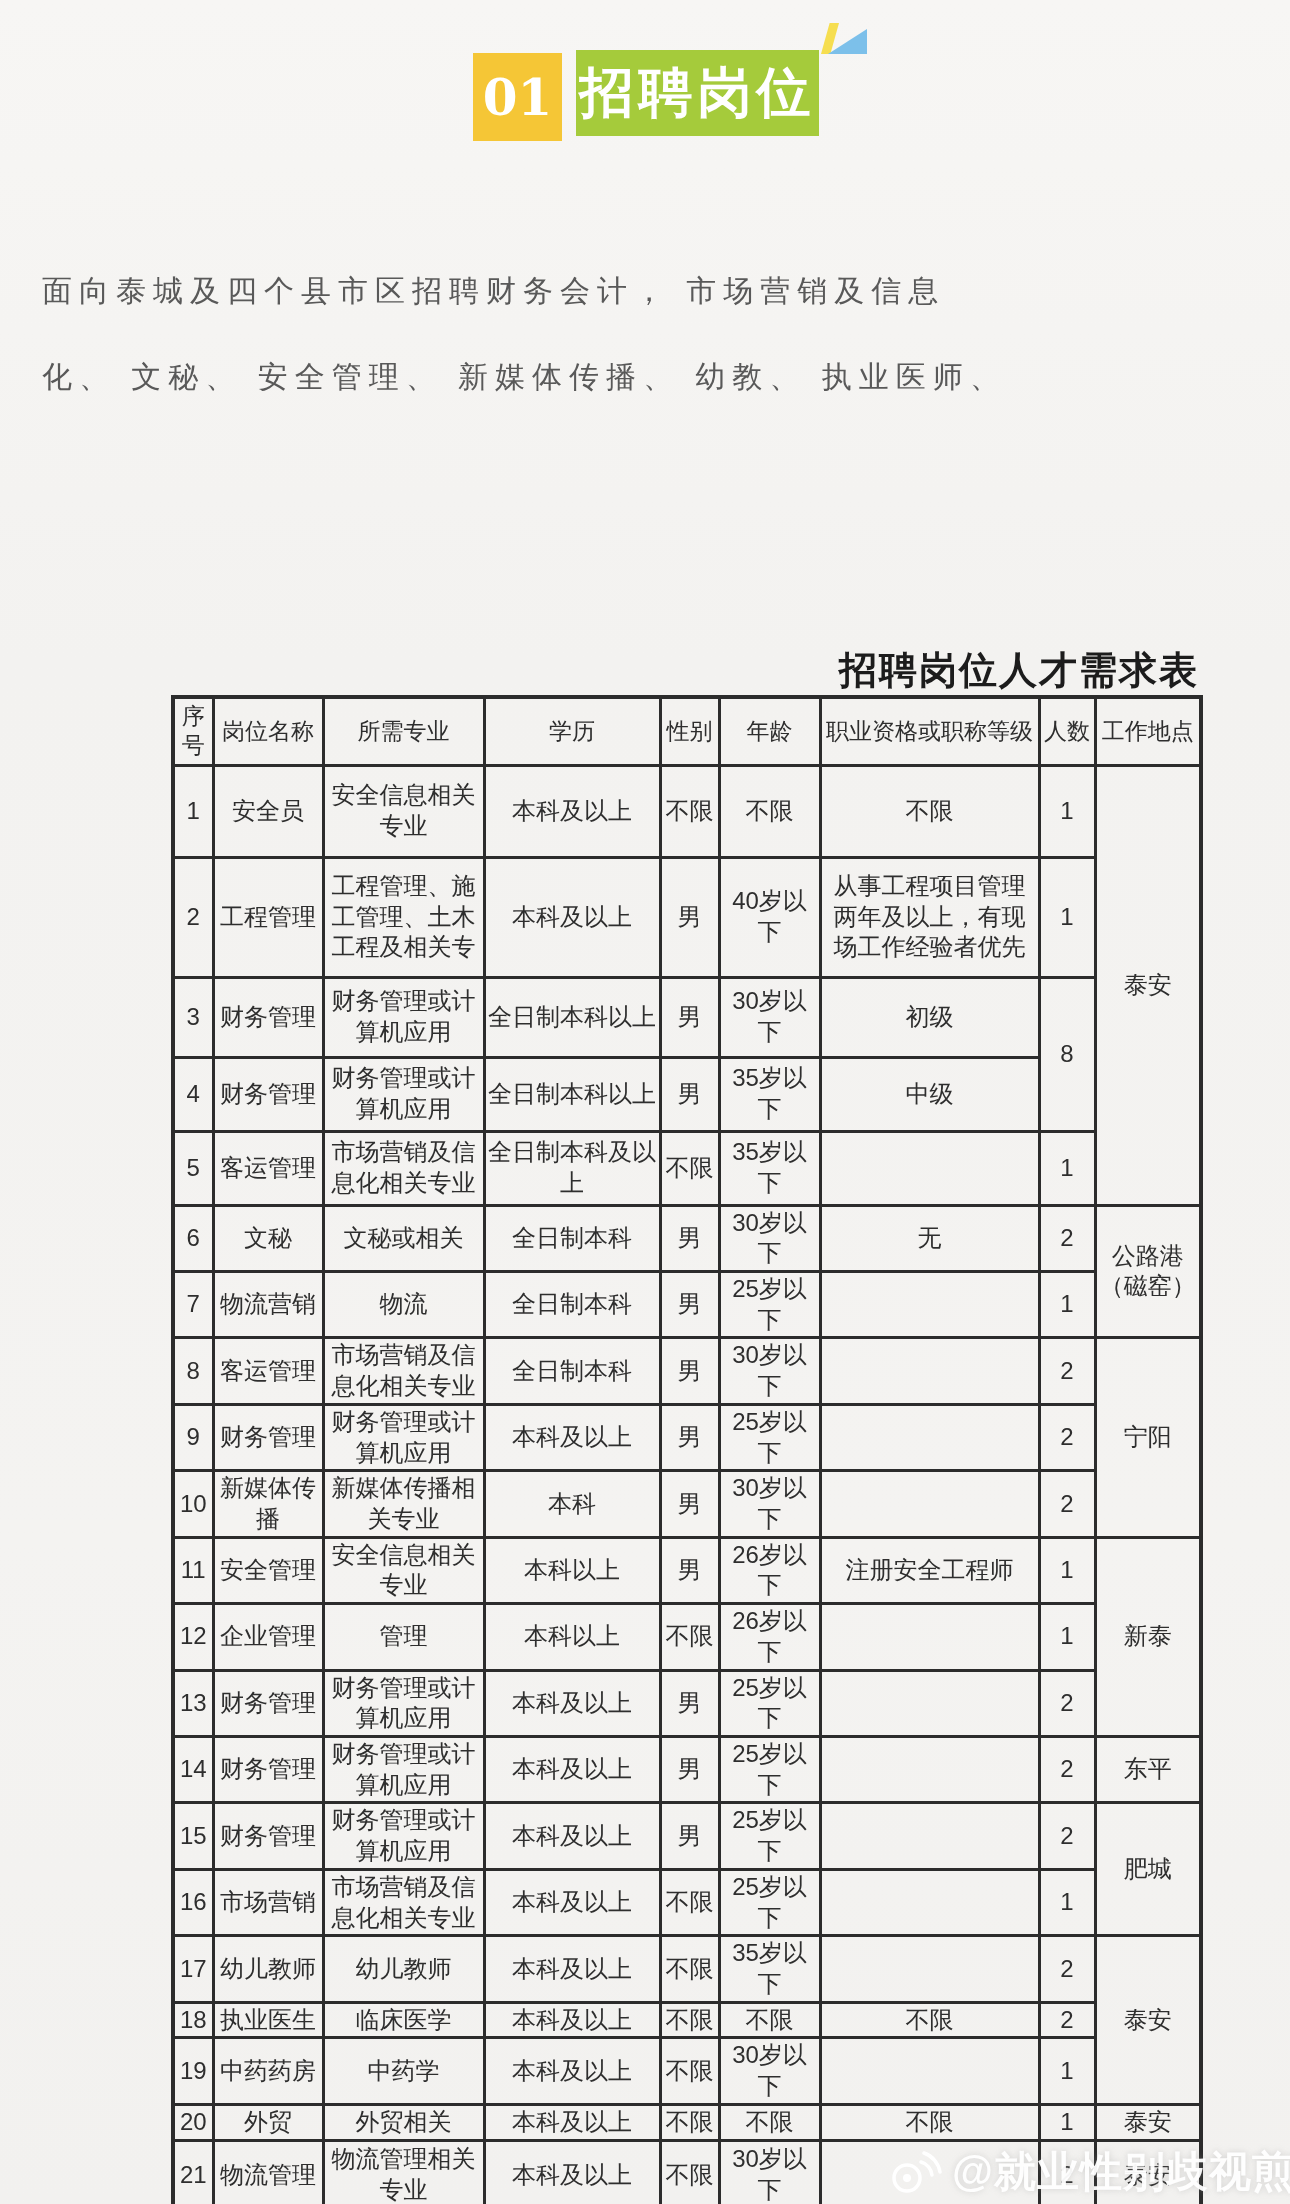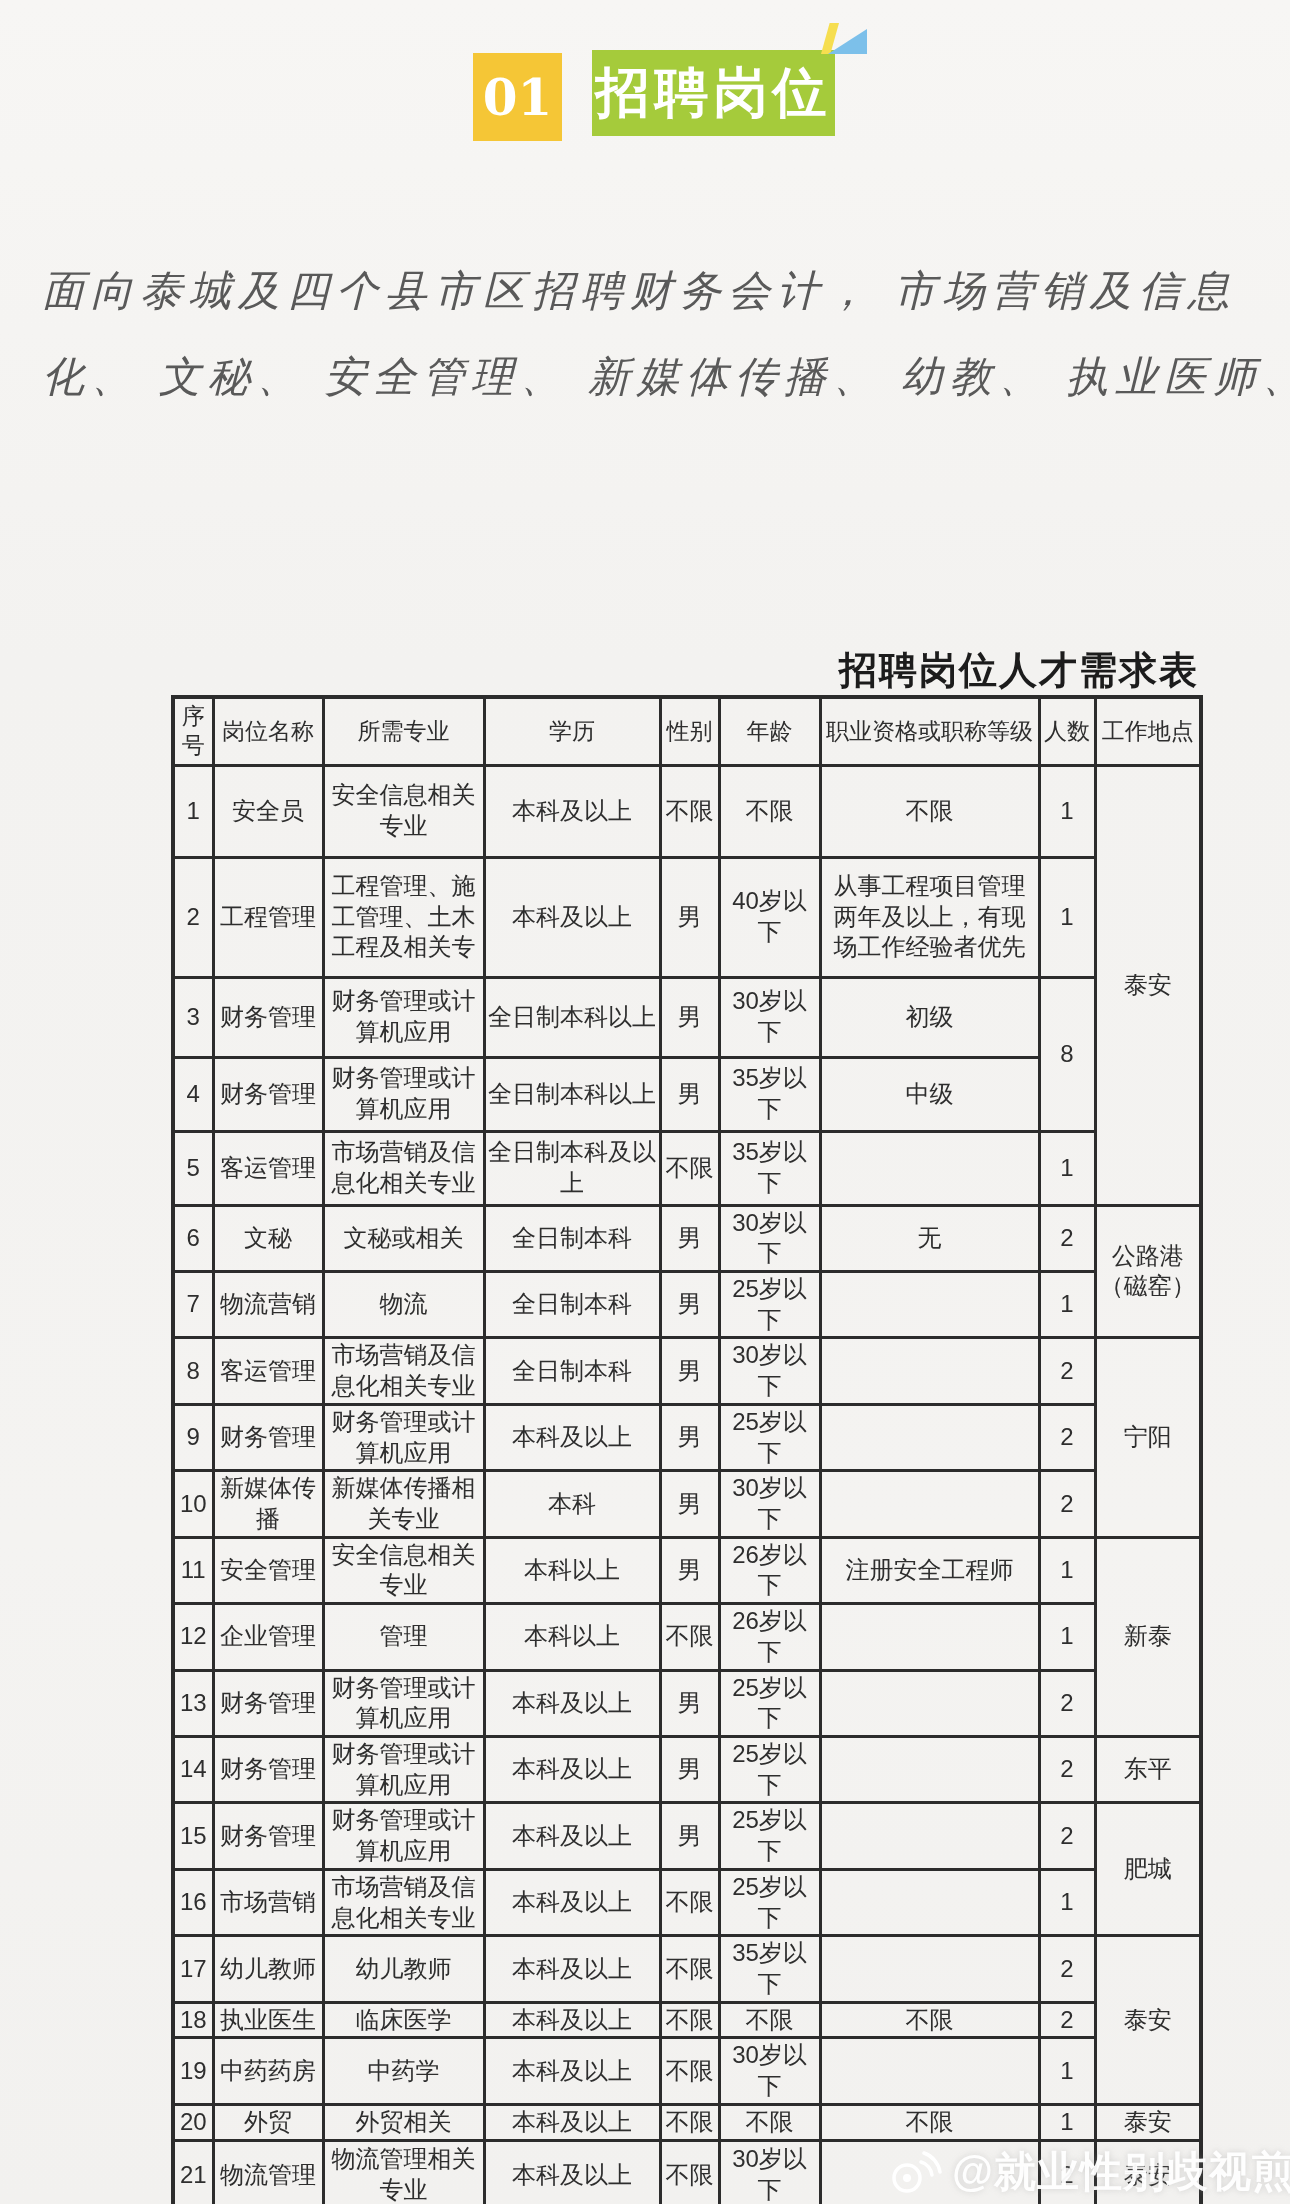--- a/index.html
+++ b/index.html
@@ -4,32 +4,32 @@
 <style>
   html,body{margin:0;padding:0;}
   body{font-family:"Liberation Sans",sans-serif;}
   .page{position:relative;width:1290px;height:2204px;overflow:hidden;
         background:linear-gradient(180deg,#f7f6f4 0%,#f3f2f0 30%,#f4f3f1 70%,#f2f1ef 100%);}
 
   
   .badge-num{position:absolute;left:473px;top:53px;width:89px;height:88px;
              background:#f5c636;color:#fff;font-family:"DejaVu Serif",serif;
              font-size:50px;font-weight:700;display:flex;align-items:center;justify-content:center;}
-  .badge-title{position:absolute;left:592px;top:50px;width:243px;height:86px;
+  .badge-title{position:absolute;left:576px;top:50px;width:243px;height:86px;
              background:#a5cb3b;color:#fff;font-size:54px;font-weight:700;letter-spacing:5px;
              display:flex;align-items:center;justify-content:center;}
   .tri{position:absolute;}
   .tri-yellow{left:821px;top:23px;width:18px;height:31px;background:#f6de4f;
               clip-path:polygon(48% 0,100% 0,52% 100%,0 100%);}
   .tri-blue{left:828px;top:29px;width:39px;height:25px;background:#7cc0ea;
             clip-path:polygon(0 100%,100% 0,100% 100%);}
 
   
   .intro{position:absolute;left:42px;top:248px;width:1215px;color:#595959;}
-  .intro-line{font-size:42px;line-height:86px;letter-spacing:7px;white-space:nowrap;font-style:italic;}
+  .intro-line{font-size:30px;line-height:86px;letter-spacing:7px;white-space:nowrap;}
 
   
   .table-title{position:absolute;left:171px;top:645px;width:1028px;text-align:right;
                font-family:"DejaVu Serif",serif;font-size:38px;font-weight:700;color:#1c1c1c;
                letter-spacing:2px;}
   table.recruit{position:absolute;left:171px;top:695px;width:1028px;
                 border-collapse:collapse;table-layout:fixed;background:transparent;
                 color:#2e2e2e;}
   table.recruit th,table.recruit td{border:3px solid #2c2c2c;padding:1px 2px;
                 text-align:center;vertical-align:middle;font-weight:400;

